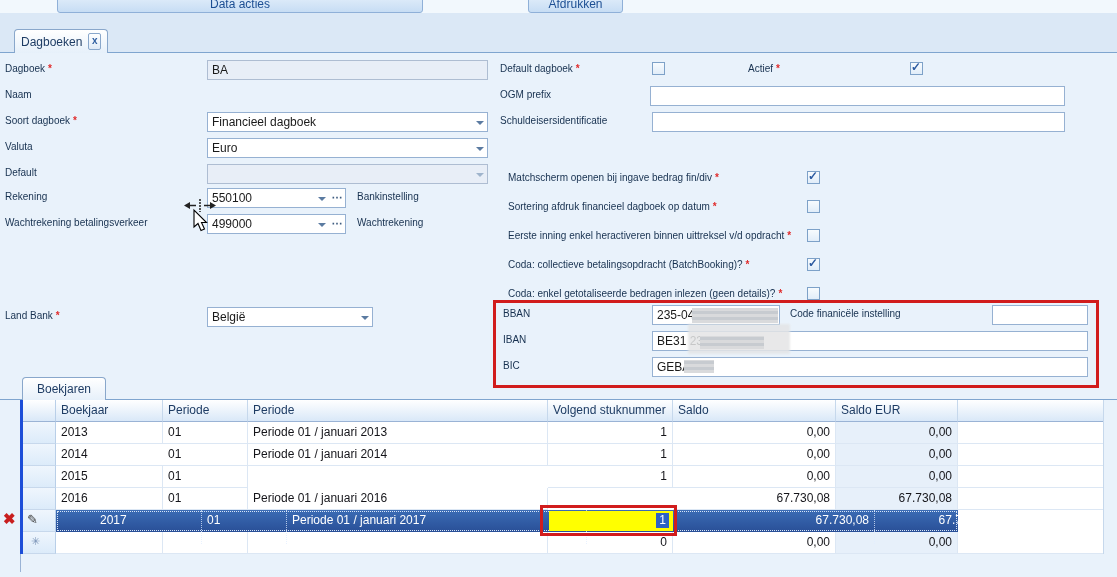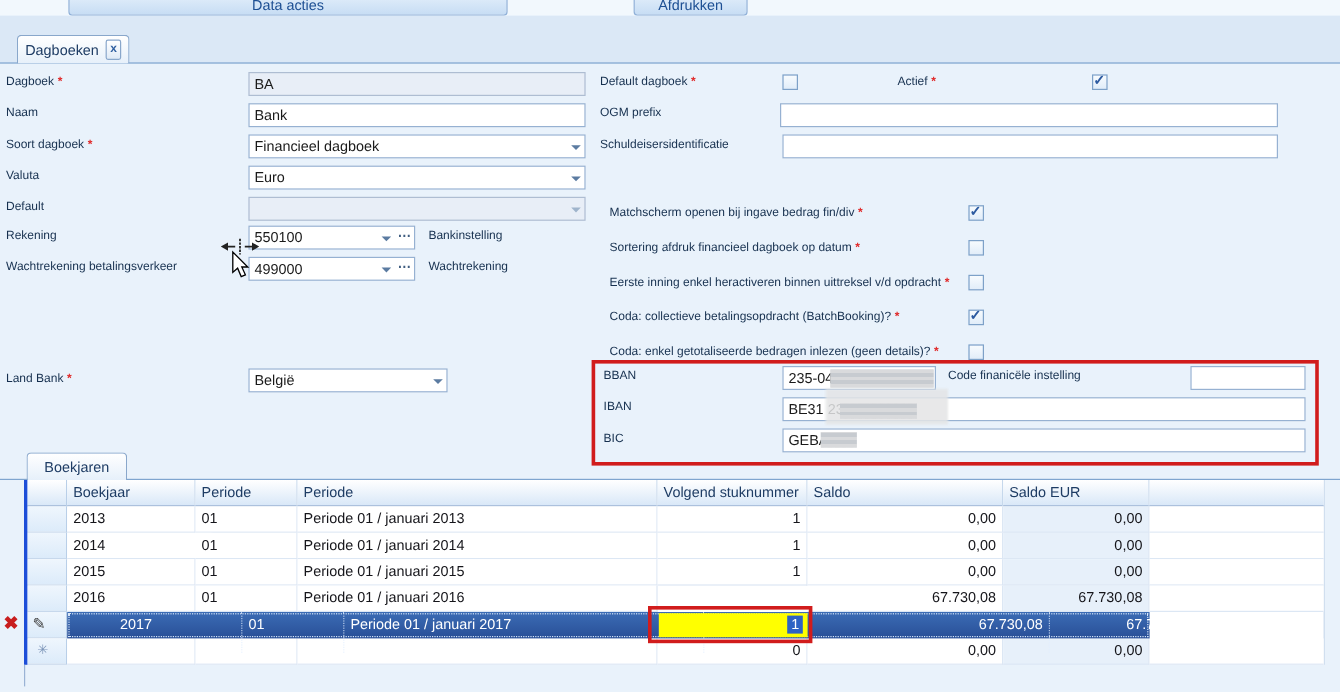--- a/index.html
+++ b/index.html
@@ -80,21 +80,20 @@
   </div>
 
   <div class="lbl" style="left:5px;top:63px;">
     <span>Dagboek</span><span class="req">*</span>
   </div>
   <div class="txt dis" style="left:207px;top:60px;width:281px;">BA</div>
 
   <div class="lbl" style="left:5px;top:89px;">
     <span>Naam</span>
   </div>
-  <div class="txt" style="left:207px;top:86px;width:281px;">Bank</div>
 
   <div class="lbl" style="left:5px;top:115px;">
     <span>Soort dagboek</span><span class="req">*</span>
   </div>
   <div class="txt combo" style="left:207px;top:112px;width:281px;">
     <span>Financieel dagboek</span>
     <span class="arr"></span>
   </div>
 
   <div class="lbl" style="left:5px;top:141px;">
@@ -245,21 +244,20 @@
     <div class="gc" style="left:140px;top:44px;width:85px;">01</div>
     <div class="gc" style="left:225px;top:44px;width:300px;">Periode 01 / januari 2014</div>
     <div class="gc num" style="left:525px;top:44px;width:125px;">1</div>
     <div class="gc num" style="left:650px;top:44px;width:163px;">0,00</div>
     <div class="gc num eur" style="left:813px;top:44px;width:122px;">0,00</div>
     <div class="gc" style="left:935px;top:44px;width:145px;border-right:none;"></div>
 
     <div class="ind" style="top:66px;"></div>
     <div class="gc" style="left:33px;top:66px;width:107px;">2015</div>
     <div class="gc" style="left:140px;top:66px;width:85px;">01</div>
-    <div class="gc" style="left:225px;top:66px;width:300px;">Periode 01 / januari 2015</div>
     <div class="gc num" style="left:525px;top:66px;width:125px;">1</div>
     <div class="gc num" style="left:650px;top:66px;width:163px;">0,00</div>
     <div class="gc num eur" style="left:813px;top:66px;width:122px;">0,00</div>
     <div class="gc" style="left:935px;top:66px;width:145px;border-right:none;"></div>
 
     <div class="ind" style="top:88px;"></div>
     <div class="gc" style="left:33px;top:88px;width:107px;">2016</div>
     <div class="gc" style="left:140px;top:88px;width:85px;">01</div>
     <div class="gc" style="left:225px;top:88px;width:300px;">Periode 01 / januari 2016</div>
     <div class="gc num" style="left:525px;top:88px;width:125px;margin-top:24px;">201600179</div>

